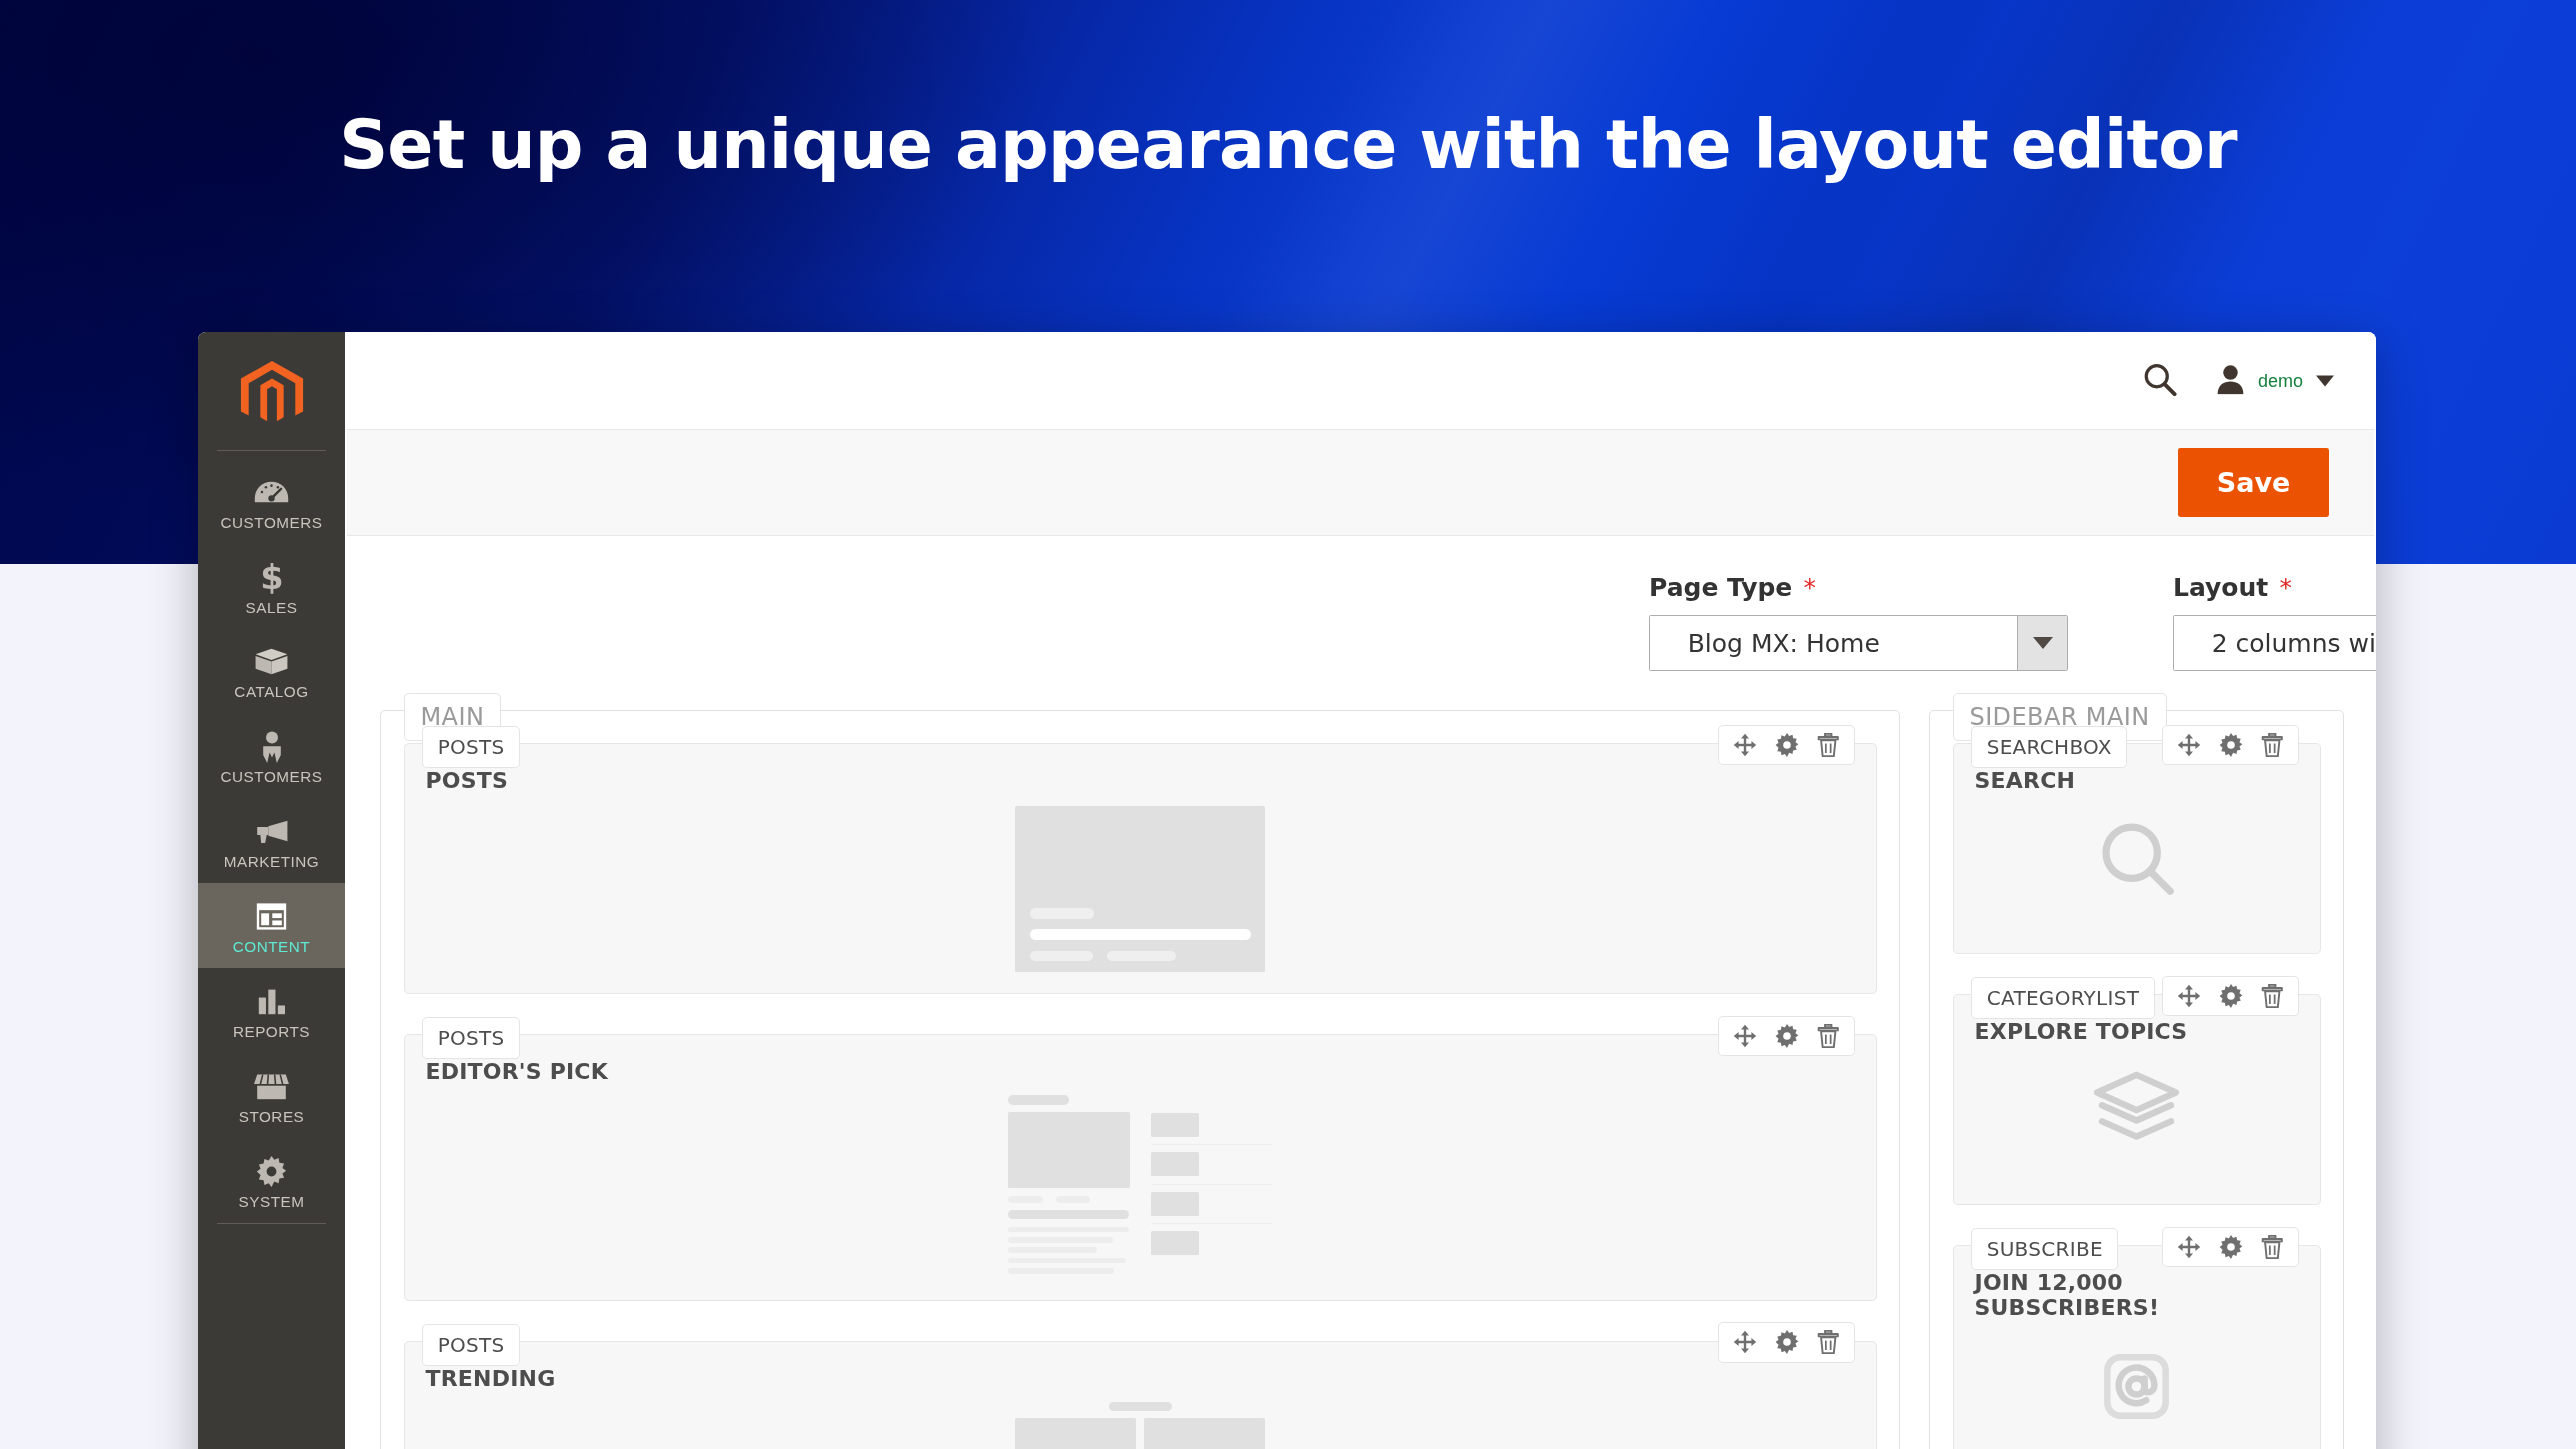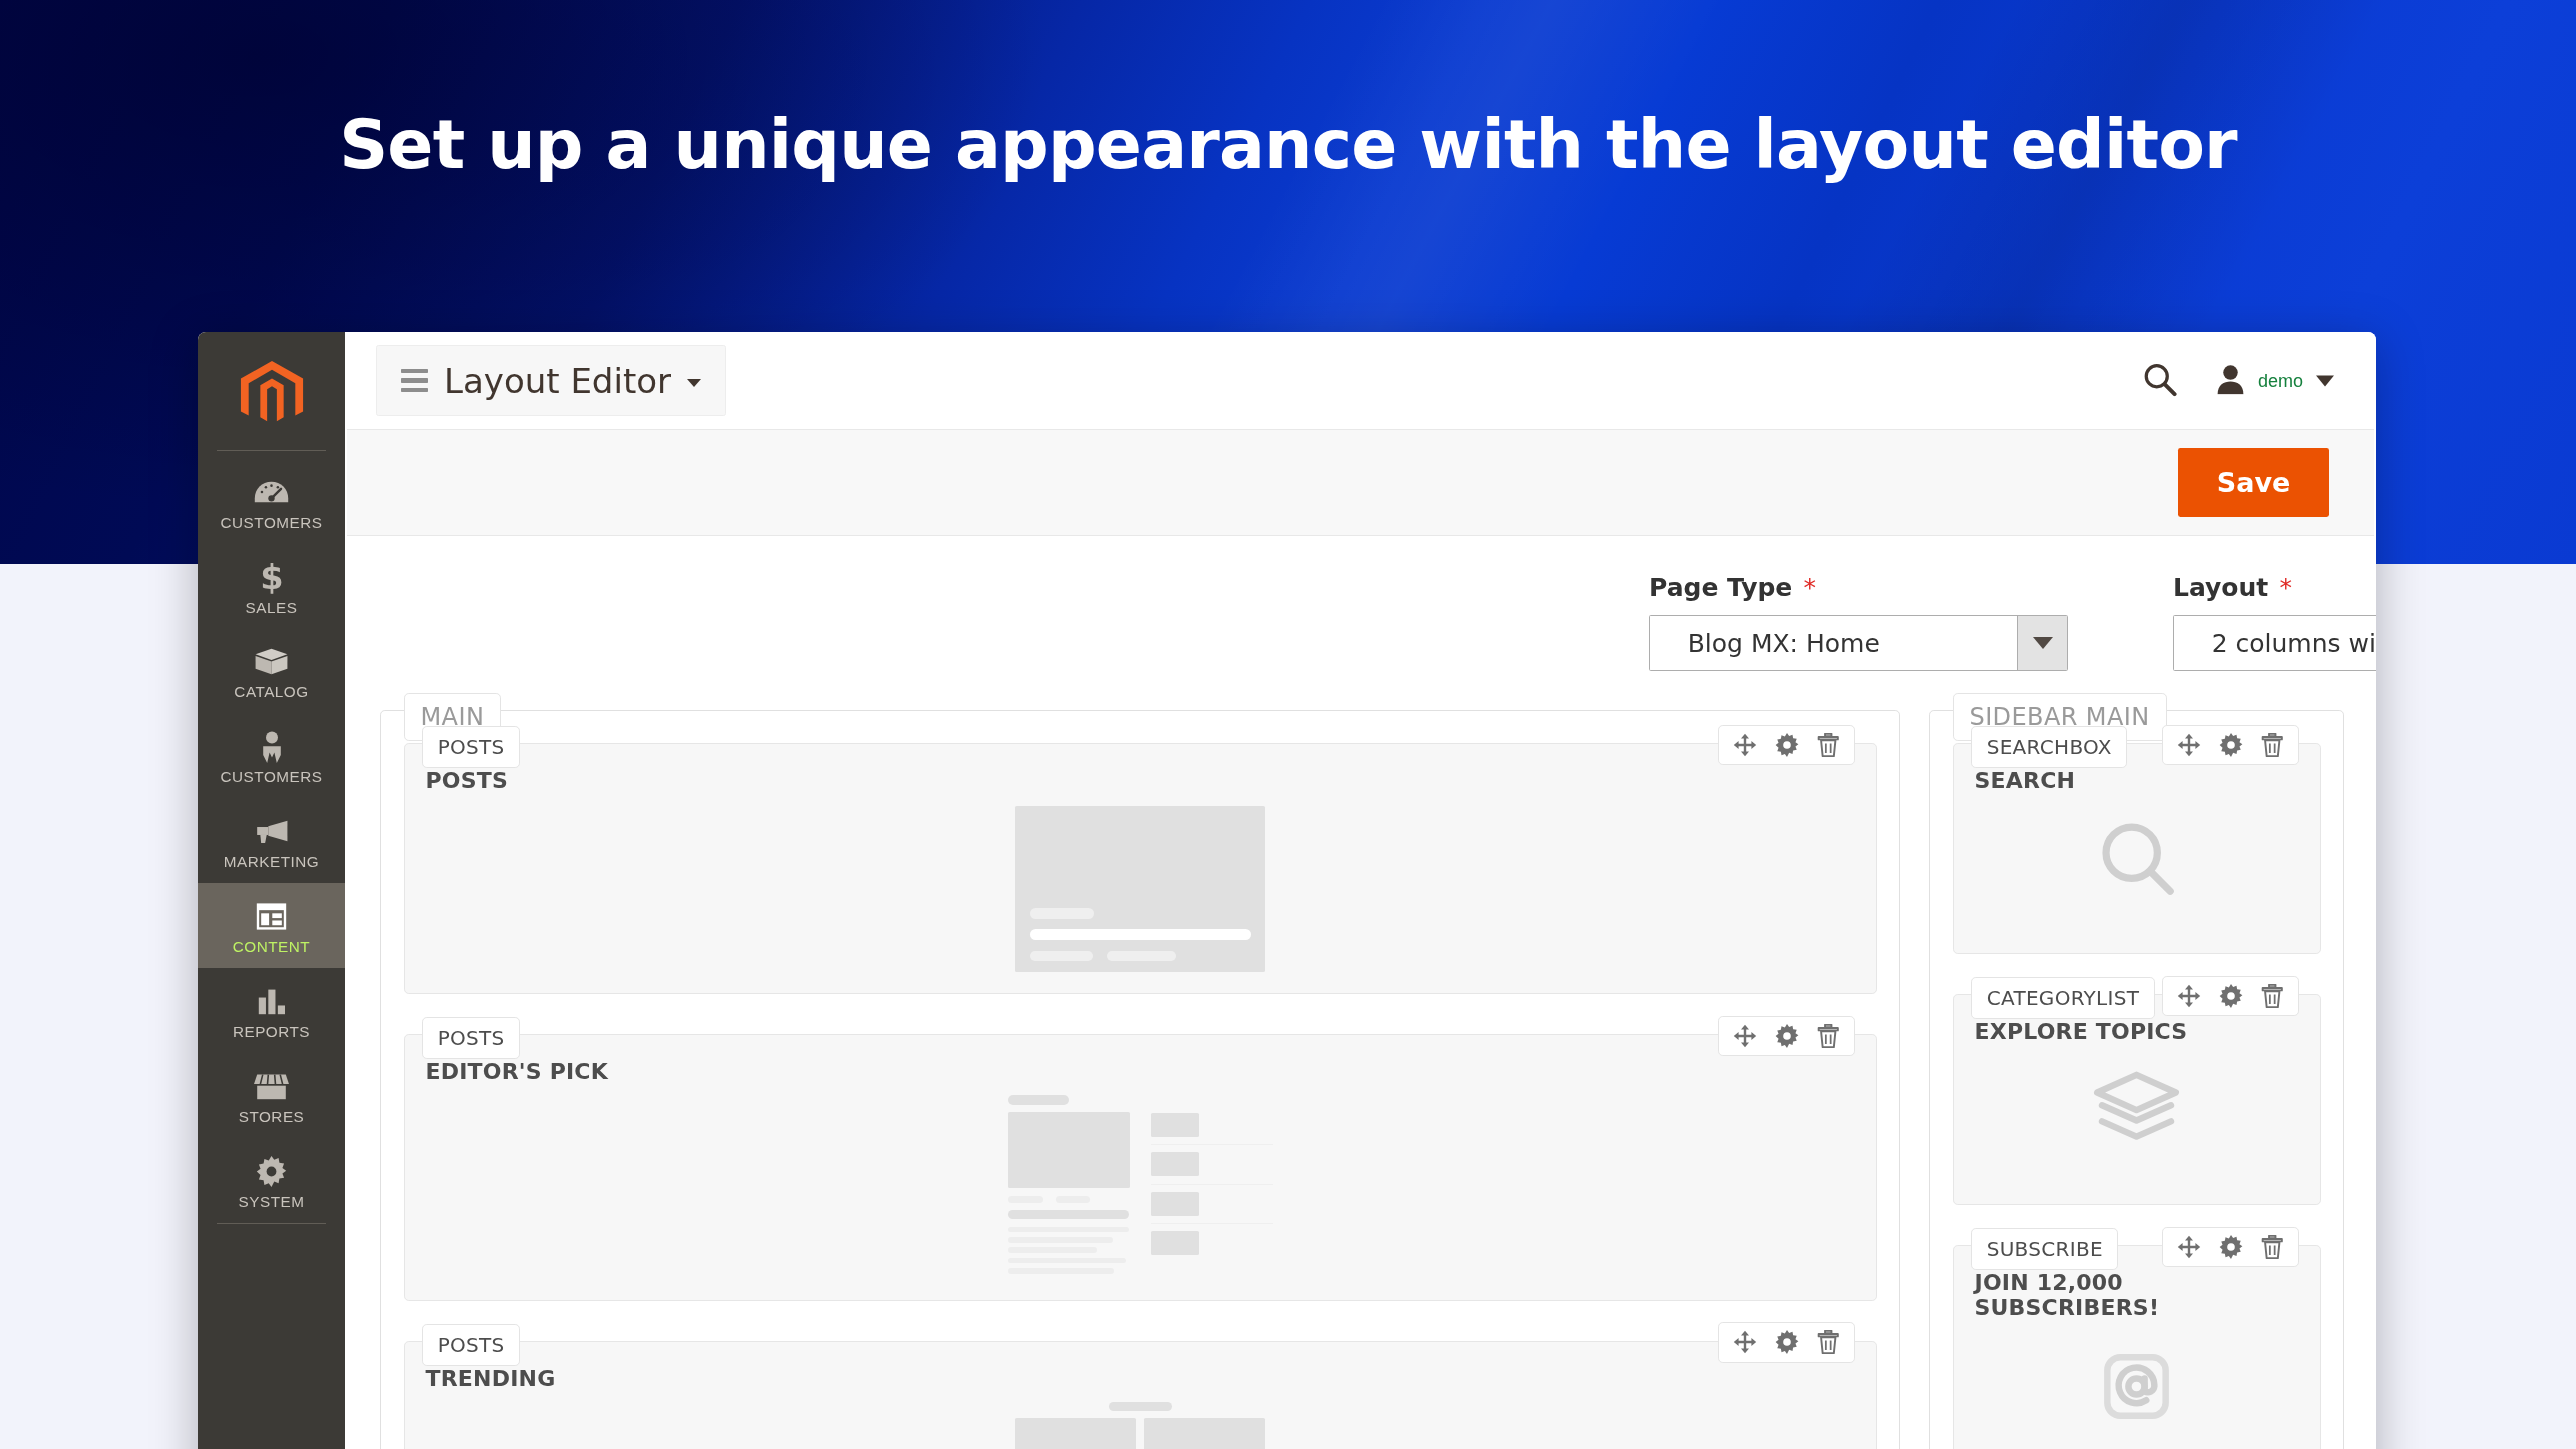--- a/index.html
+++ b/index.html
@@ -91,21 +91,21 @@
   .nav-ico {
     height: 34px; display: flex; align-items: center; justify-content: center;
     margin-bottom: 4.8px;
   }
   .nav-ico svg { display: block; }
   .nav-label {
     font-size: 15.3px; letter-spacing: 0.5px;
     color: #c9c4bd; text-align: center; line-height: 1.12;
     font-family: "Liberation Sans", sans-serif;
   }
-  .nav-item.active .nav-label { color: #bef264; }
+  .nav-item.active .nav-label { color: #5eead4; }
 
   
   .content {
     flex: 1 1 auto;
     background: #ffffff;
     position: relative;
     overflow: hidden;
   }
 
   .topbar {
@@ -440,29 +440,20 @@
         <span class="nav-label">SYSTEM</span>
       </div>
 
       <div class="nav-sep"></div>
 
     </nav>
 
     <div class="content">
 
       <div class="topbar">
-        <div class="page-title-box">
-          <span class="hamburger">
-              <i></i>
-              <i></i>
-              <i></i>
-            </span>
-          <span class="page-title">Layout Editor</span>
-          <span class="caret-sm"></span>
-        </div>
         <div class="topbar-right">
           <span>
             <svg width="34" height="34" viewBox="0 0 42 42">
               <circle cx="17" cy="17" r="13" fill="none" stroke="#41362f" stroke-width="4"></circle>
               <line x1="27" y1="27" x2="39" y2="39" stroke="#41362f" stroke-width="5" stroke-linecap="round"></line>
             </svg>
           </span>
           <span class="user-chip">
             <span>
               <svg width="29" height="31" viewBox="0 0 36 38">

